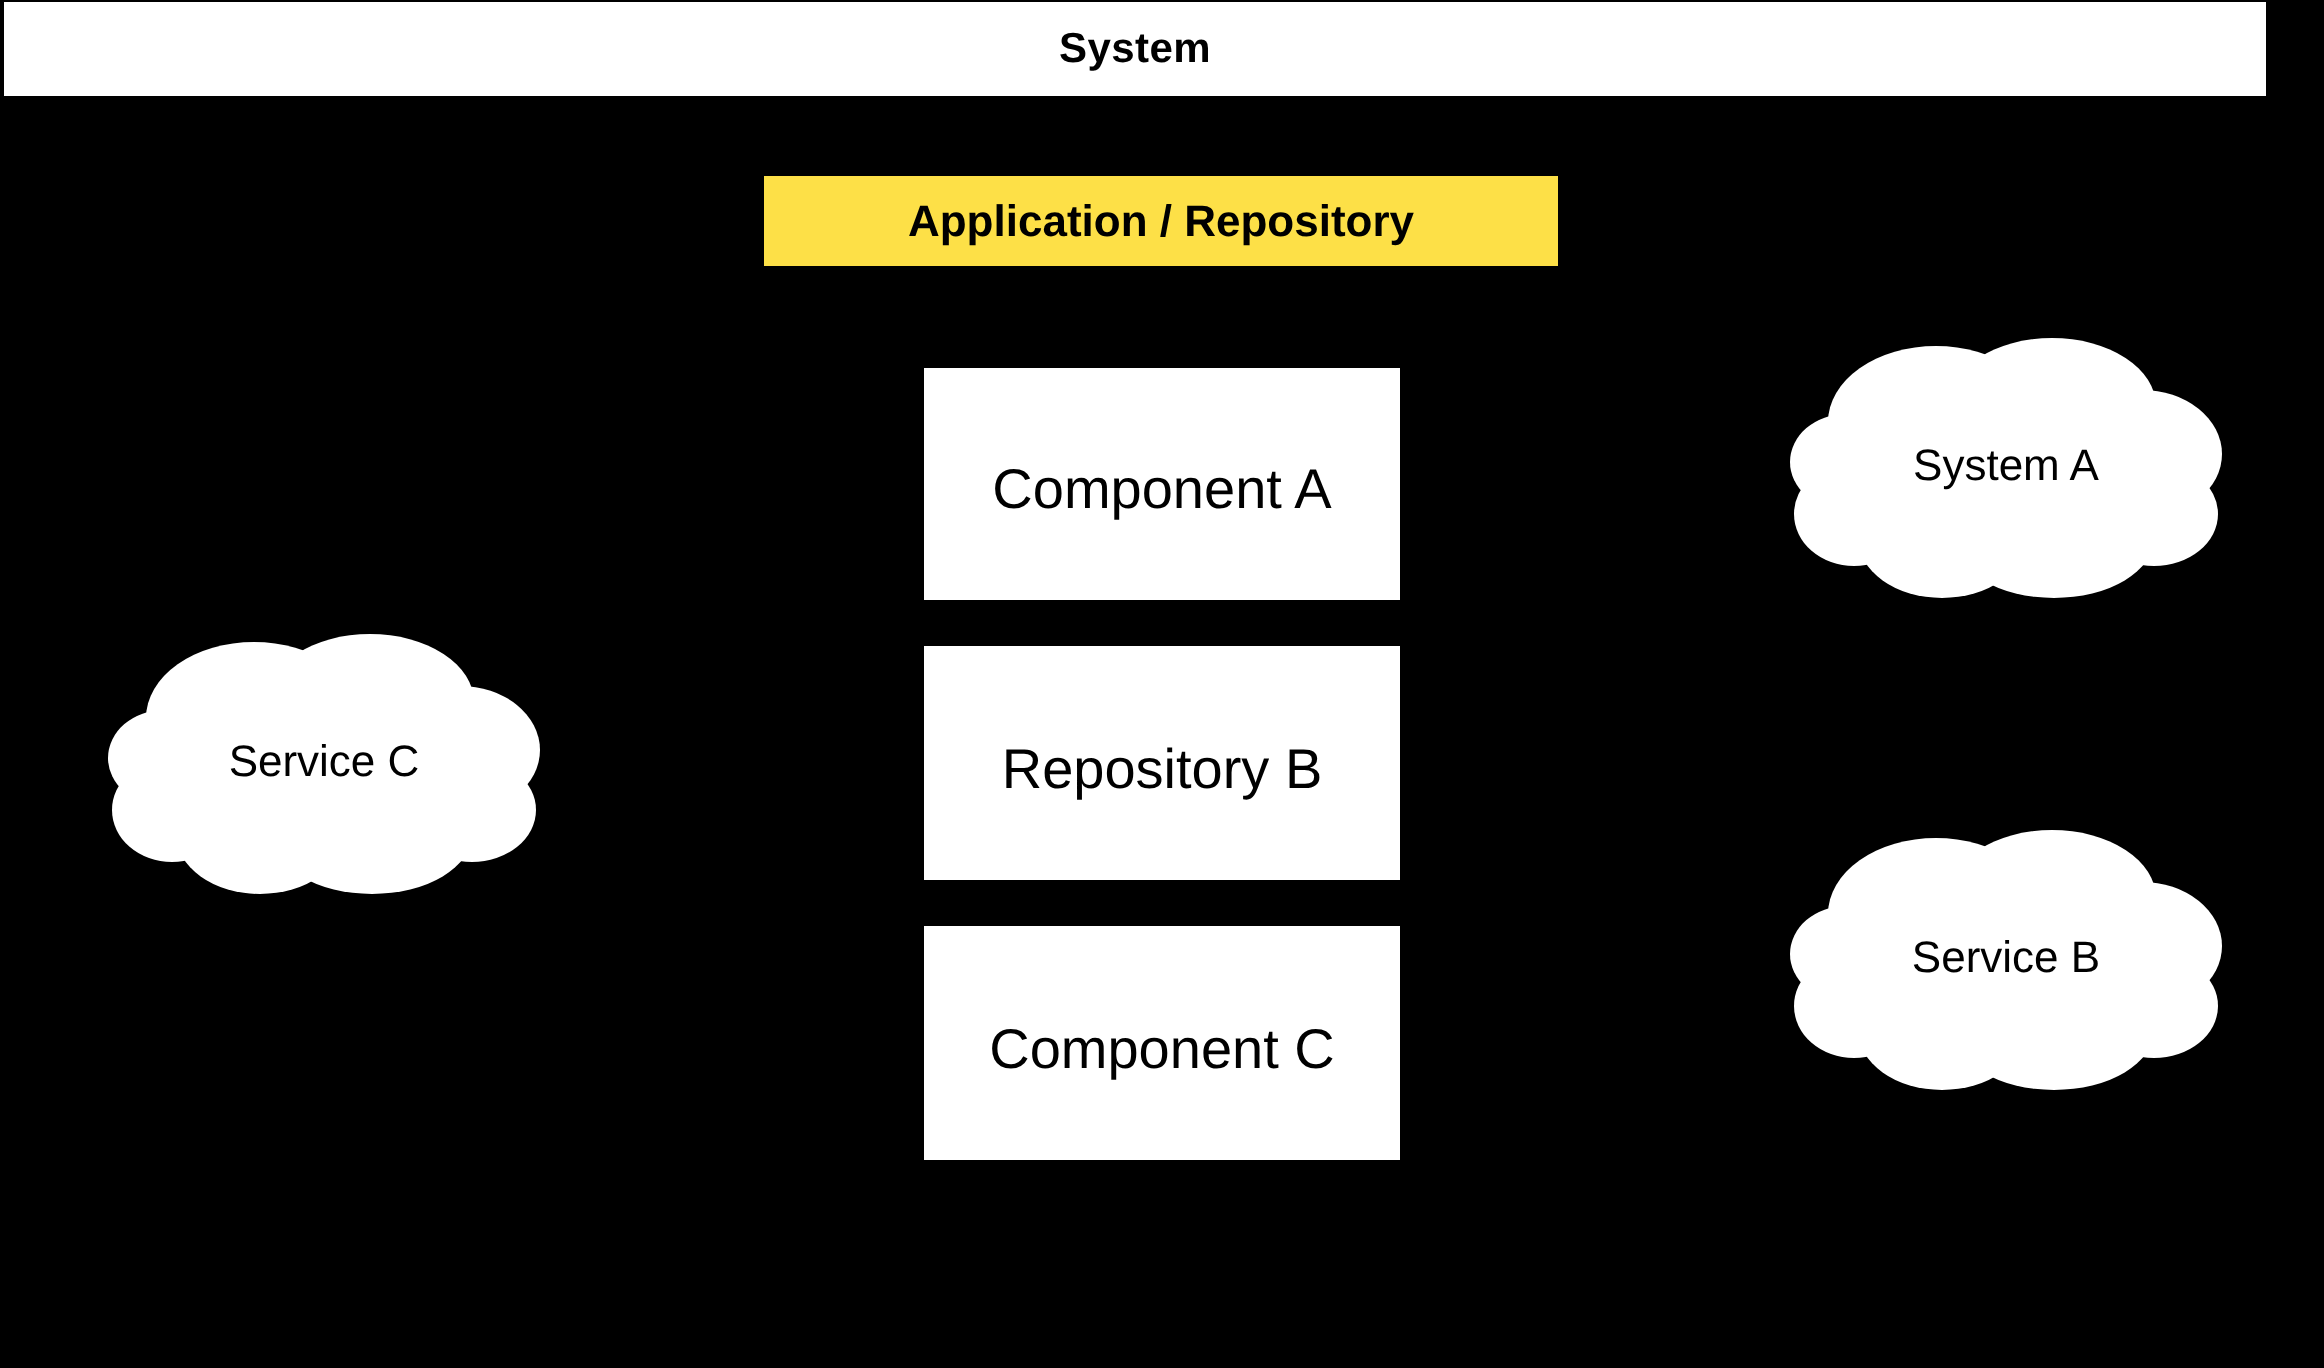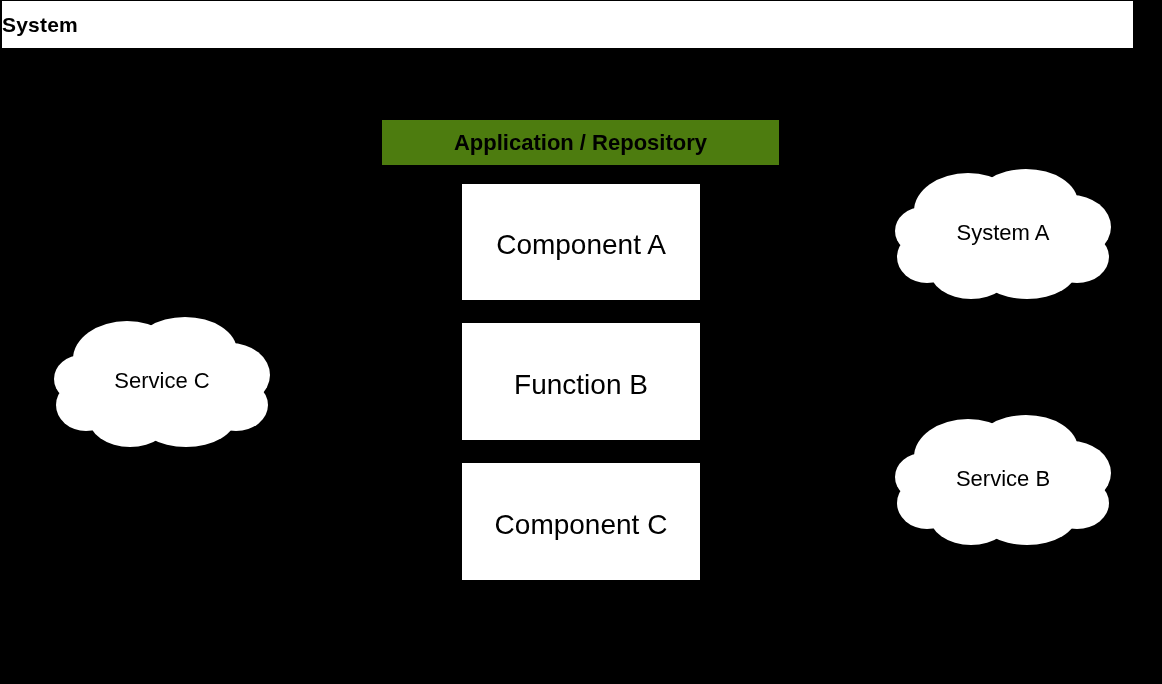--- a/index.html
+++ b/index.html
@@ -24,38 +24,39 @@
     top: 0px;
     width: 1135px;
     height: 49px;
     box-sizing: border-box;
     background: #ffffff;
     border: 1px solid #000000;
     border-left-width: 2px;
     border-right-width: 2px;
     display: flex;
     align-items: center;
+    justify-content: center;
   }
   .system-bar-label {
     font-size: 21px;
     font-weight: bold;
     color: #000000;
     letter-spacing: 0.2px;
     line-height: 1;
   }
 
   
   .app-box {
     position: absolute;
     left: 382px;
-    top: 120px;
+    top: 88px;
     width: 397px;
     height: 45px;
     box-sizing: border-box;
-    background: #4d7c0f;
+    background: #fde047;
     display: flex;
     align-items: center;
     justify-content: center;
   }
   .app-box-label {
     font-size: 22px;
     font-weight: bold;
     color: #000000;
     line-height: 1;
   }
@@ -110,21 +111,21 @@
 
   <div class="app-box">
     <span class="app-box-label">Application / Repository</span>
   </div>
 
   <div class="comp-box" style="top:184px;height:116px;">
     <span class="comp-box-label" style="top:47px;">Component A</span>
   </div>
 
   <div class="comp-box" style="top:323px;height:117px;">
-    <span class="comp-box-label" style="top:48px;">Function B</span>
+    <span class="comp-box-label" style="top:48px;">Repository B</span>
   </div>
 
   <div class="comp-box" style="top:463px;height:117px;">
     <span class="comp-box-label" style="top:48px;">Component C</span>
   </div>
 
   <div class="cloud" style="left:893px;top:165px;width:220px;height:135px;">
     <svg width="220" height="135" viewBox="0 0 220 135">
       <g fill="#ffffff">
         <ellipse cx="75" cy="46" rx="54" ry="38"></ellipse>

